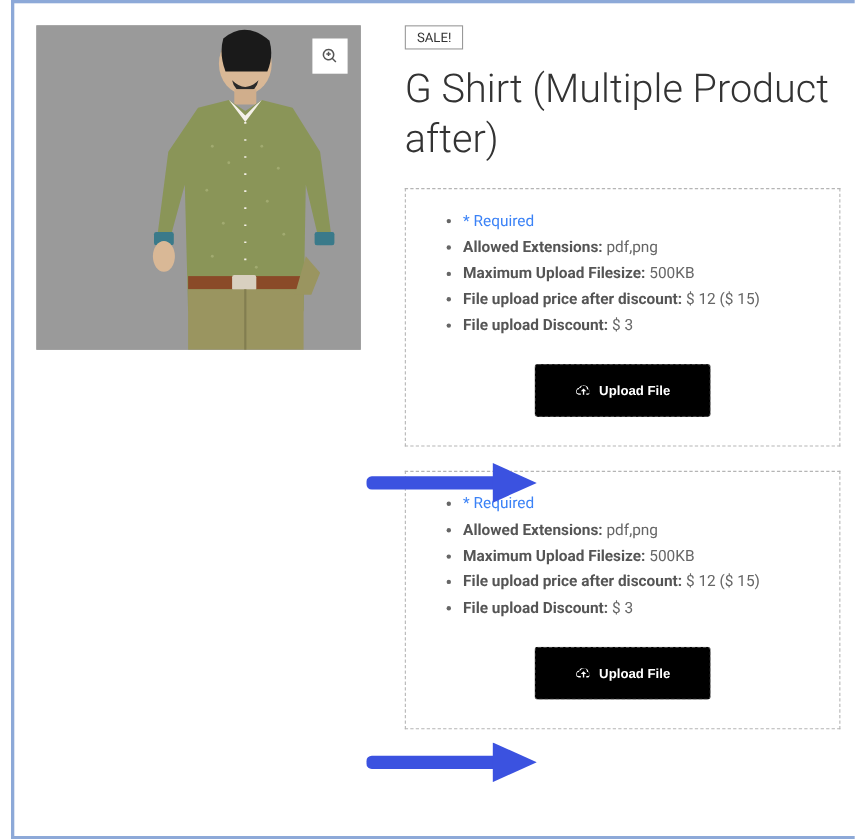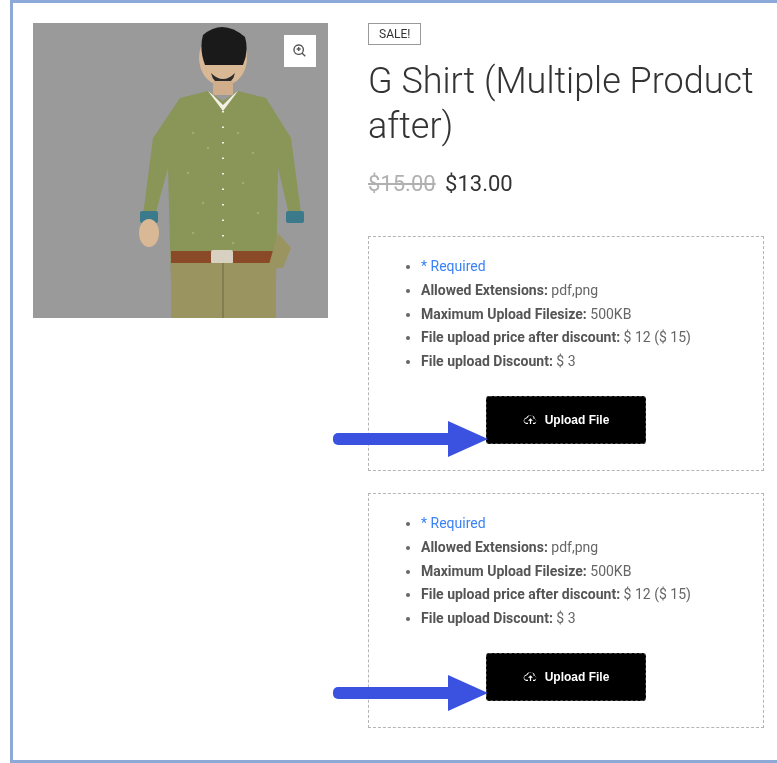--- a/index.html
+++ b/index.html
@@ -185,24 +185,20 @@
           <svg viewBox="0 0 24 24">
               <path d="M10 2a8 8 0 0 1 6.32 12.9l4.39 4.39-1.42 1.42-4.39-4.39A8 8 0 1 1 10 2zm0 2a6 6 0 1 0 0 12 6 6 0 0 0 0-12zm-1 2h2v2h2v2h-2v2H9v-2H7V8h2V6z"></path>
             </svg>
         </div>
       </div>
     </div>
 
     <div class="details-col">
       <div class="sale-badge">SALE!</div>
       <h1 class="product-title">G Shirt (Multiple Product after)</h1>
-      <div class="price-row">
-        <span class="old-price">$15.00</span>
-        <span>$13.00</span>
-      </div>
 
       
       <div class="upload-box">
         <ul class="upload-list">
           <li><span class="required-star">* Required</span></li>
           <li><strong>Allowed Extensions:</strong><span> pdf,png</span></li>
           <li><strong>Maximum Upload Filesize:</strong><span> 500KB</span></li>
           <li><strong>File upload price after discount:</strong><span> $ 12 ($ 15)</span></li>
           <li><strong>File upload Discount:</strong><span> $ 3</span></li>
         </ul>

